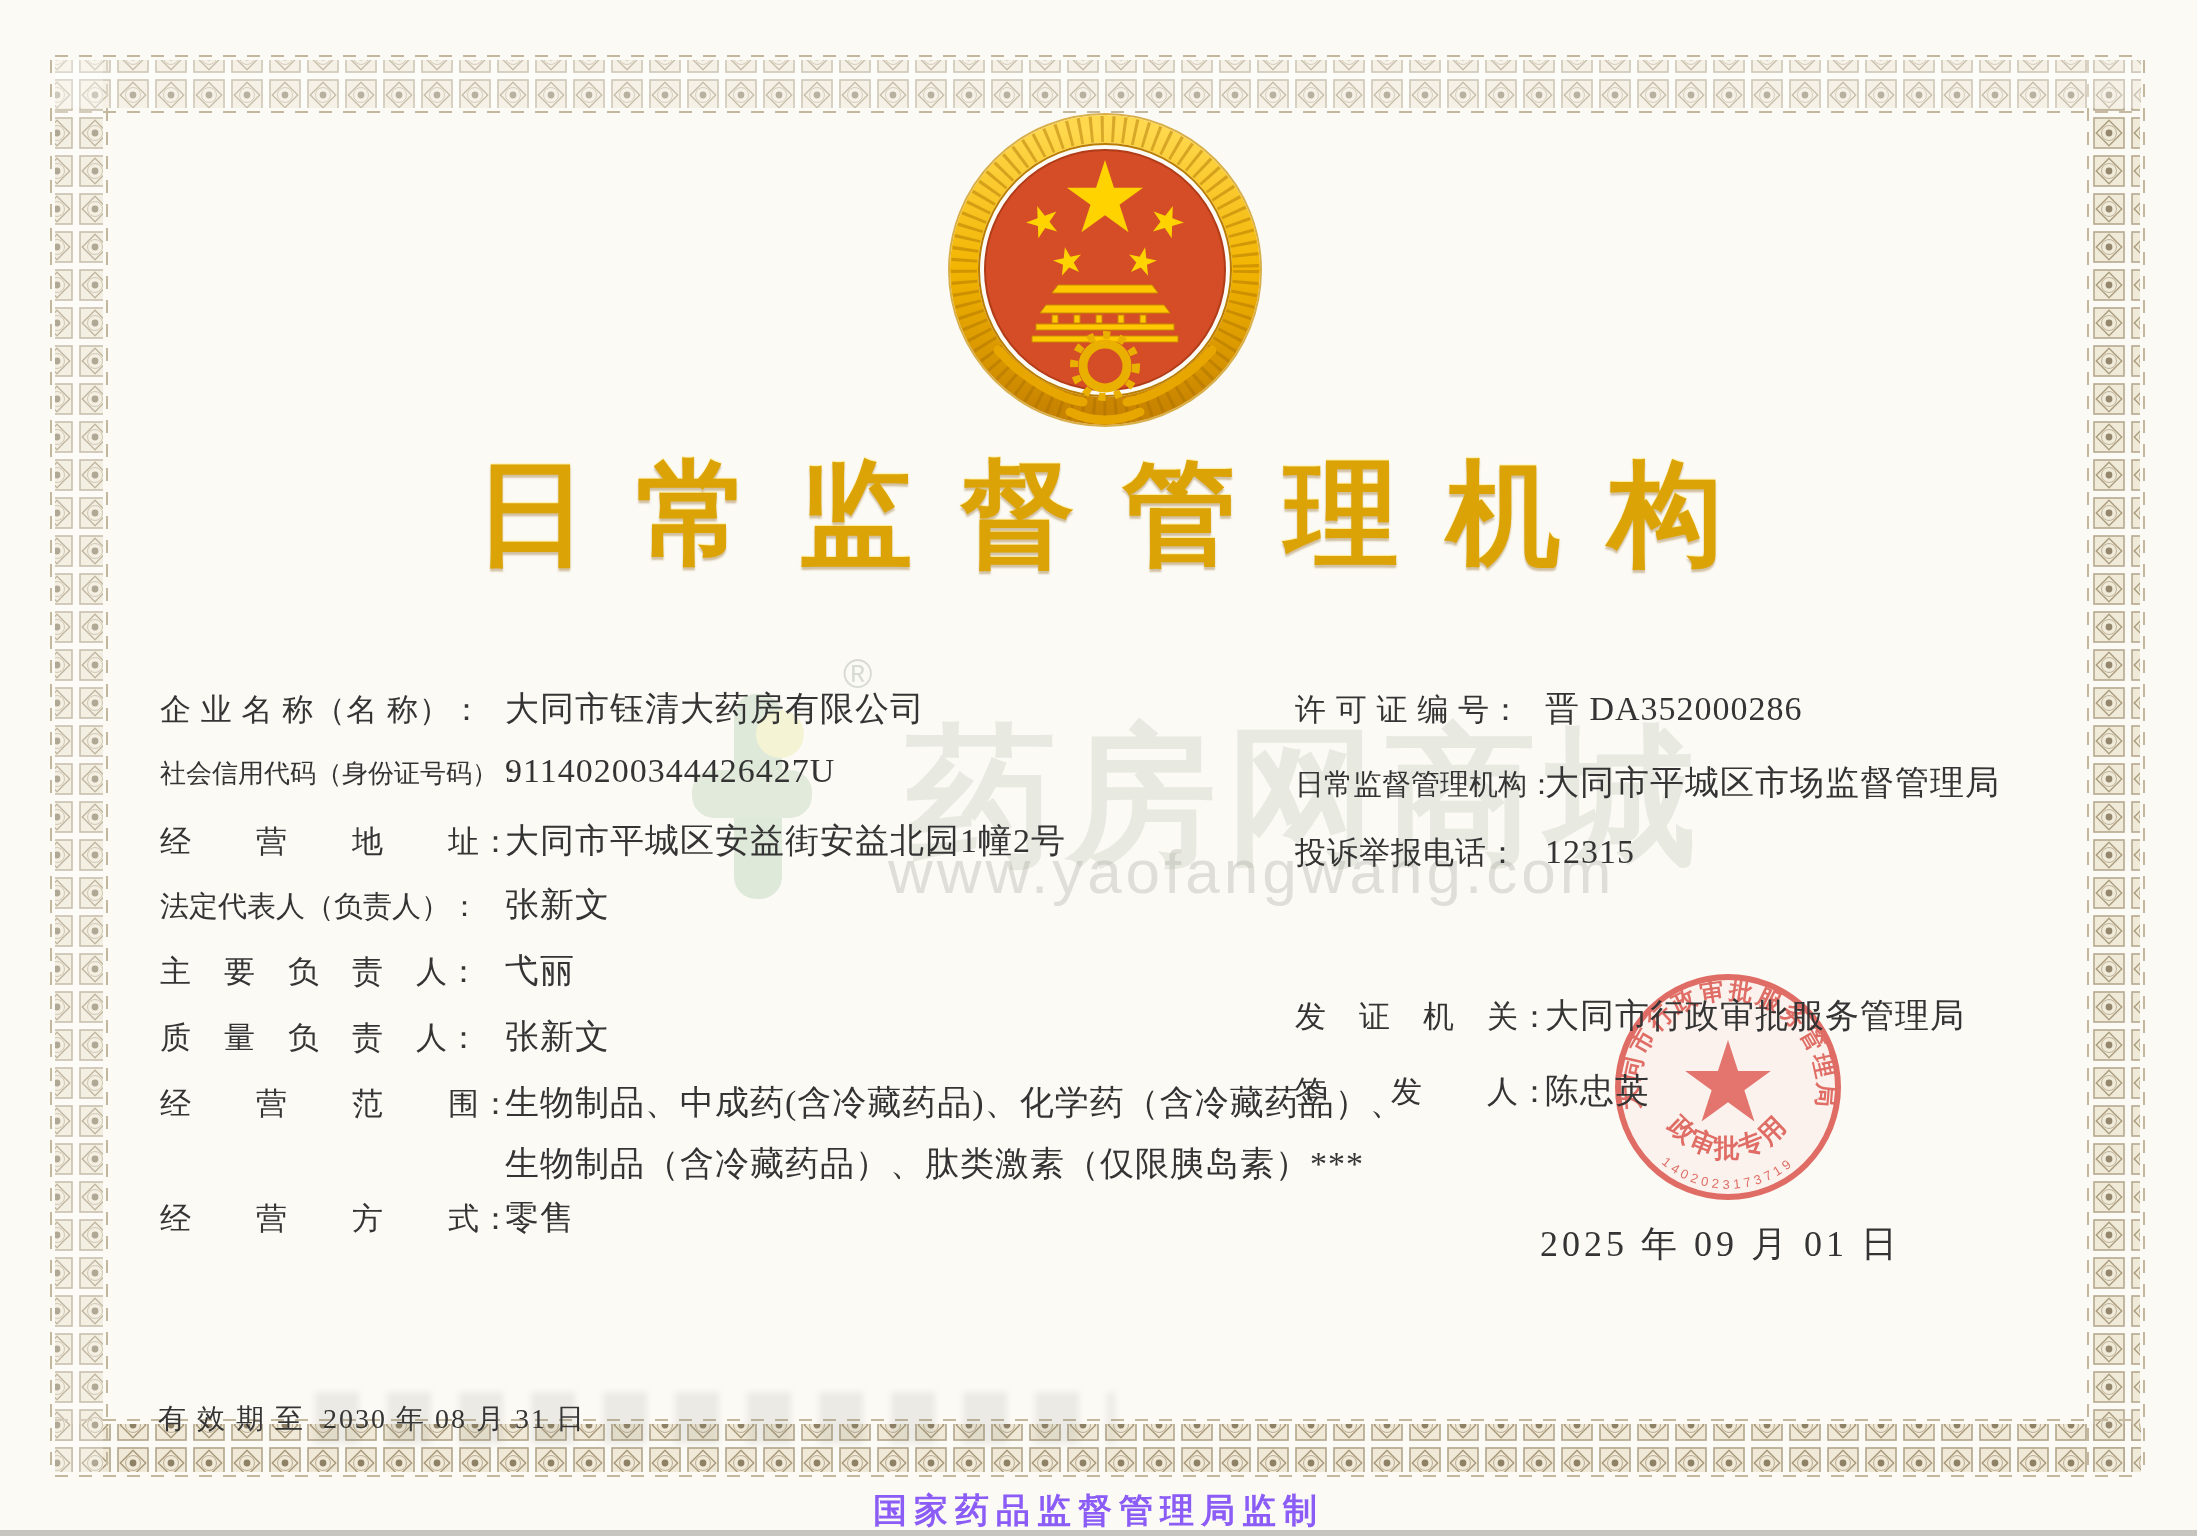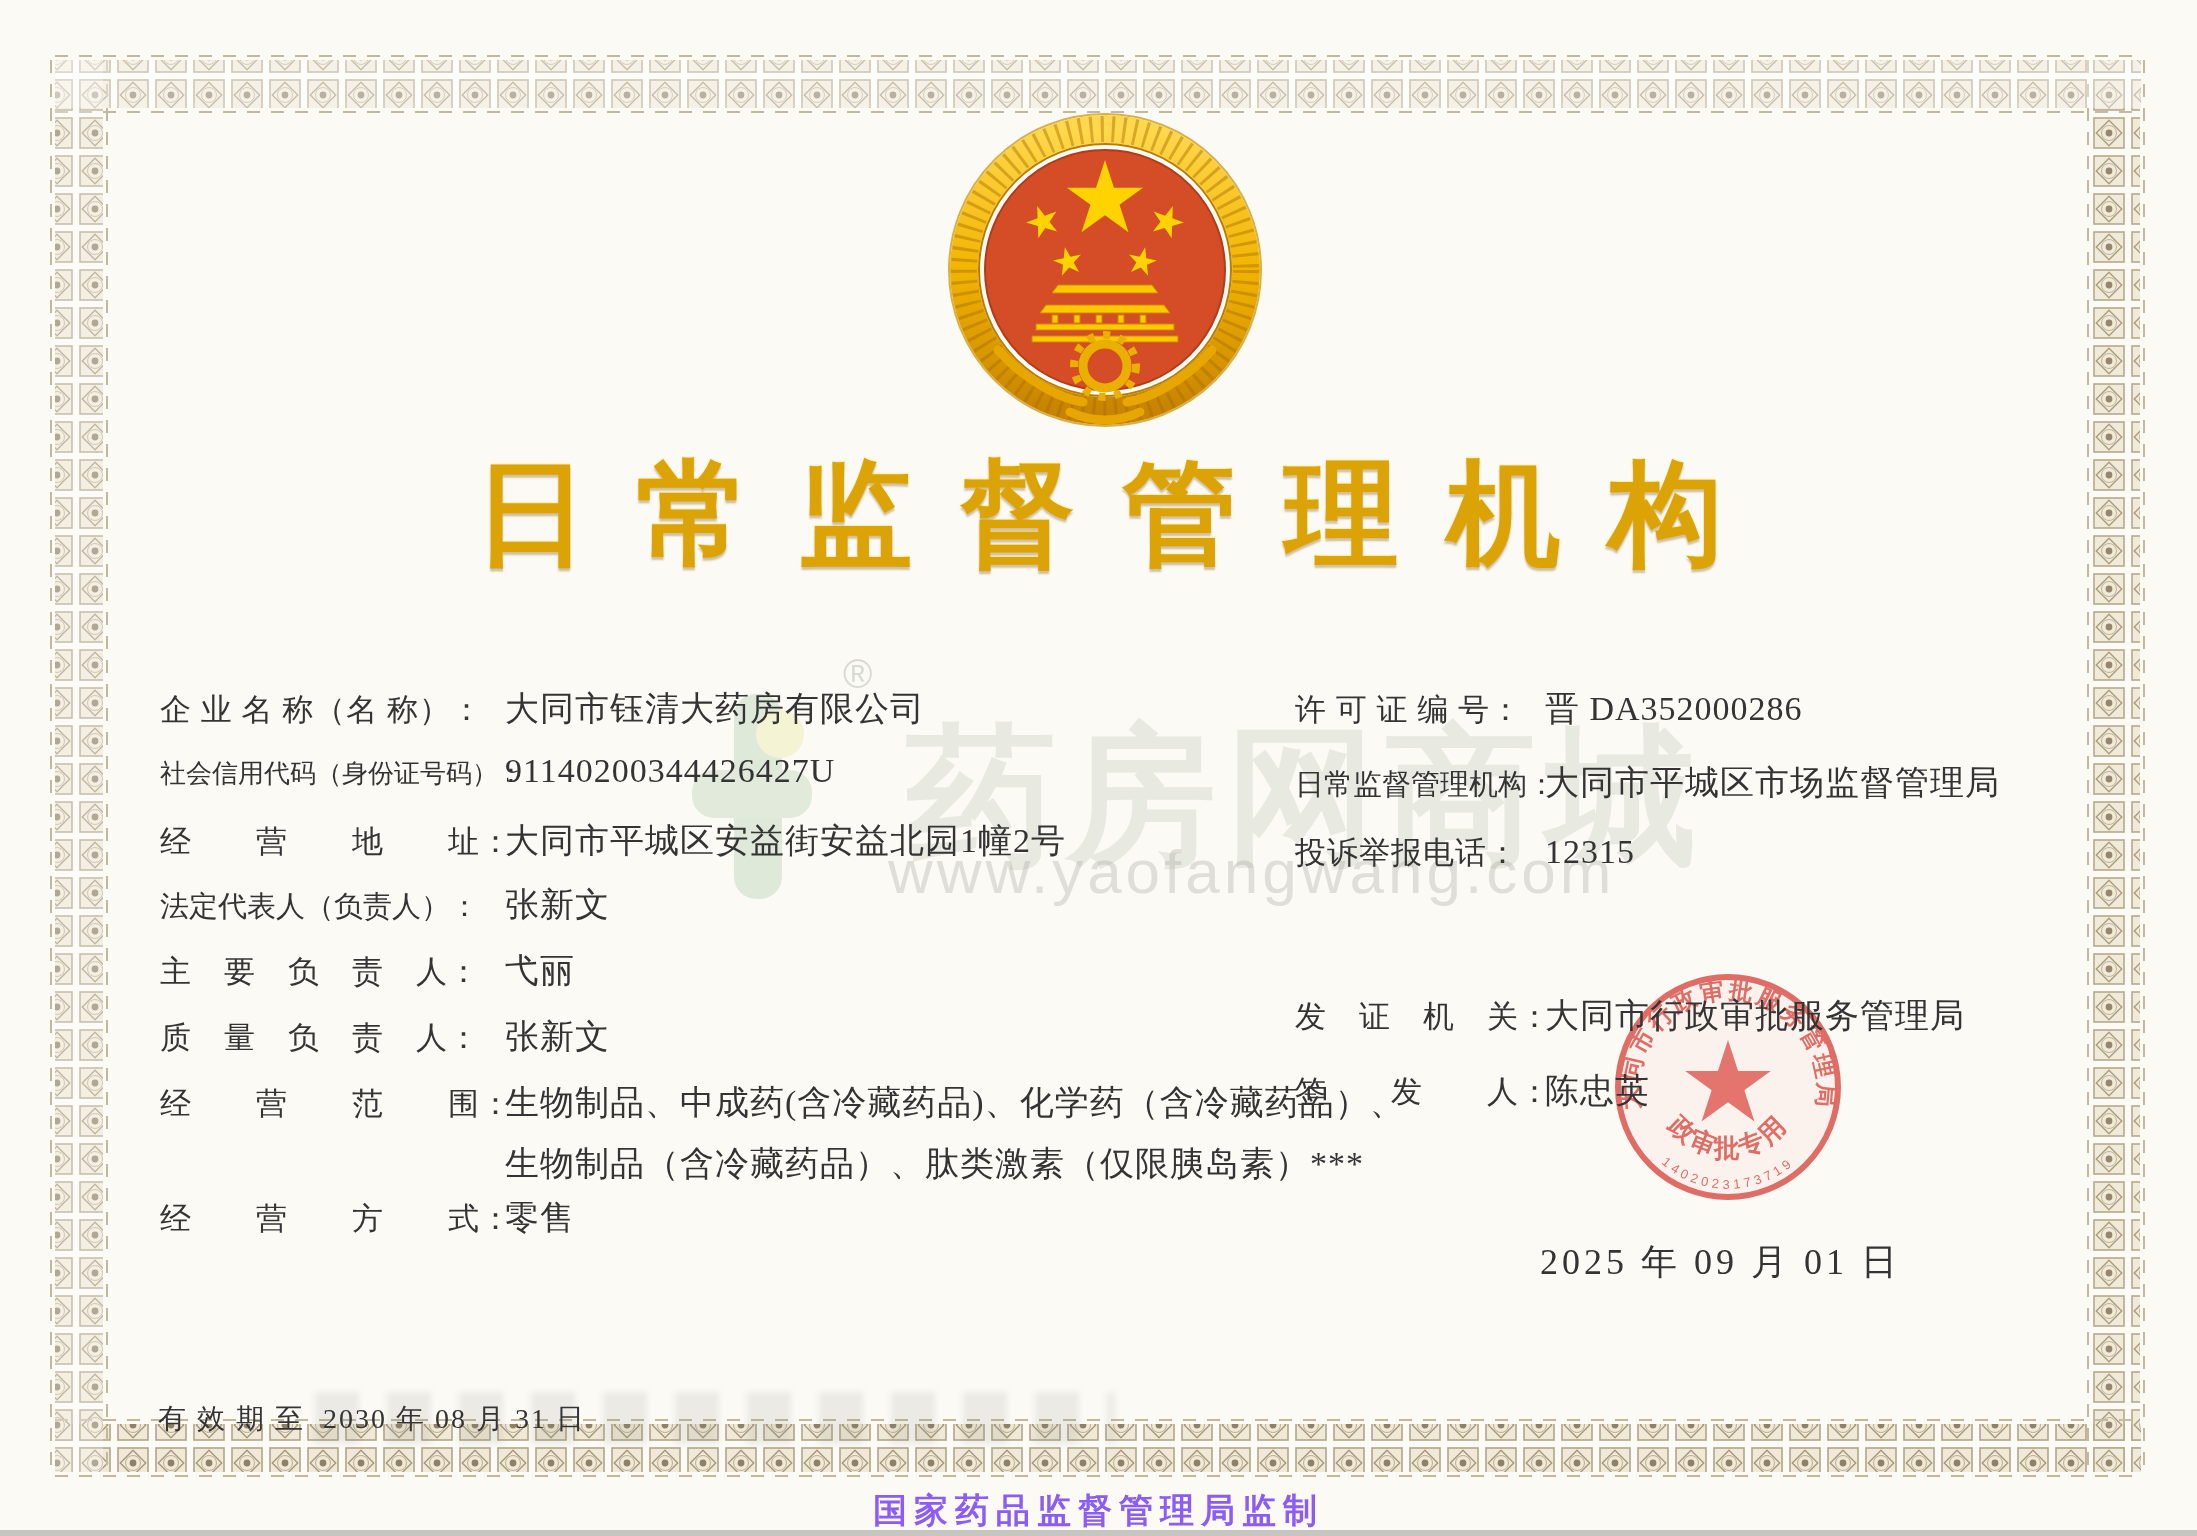--- a/index.html
+++ b/index.html
@@ -36,21 +36,21 @@
   
   #ghost-bleed{
     left:315px; top:1392px; width:800px; height:52px; z-index:12;
     background:repeating-linear-gradient(90deg, rgba(125,122,115,.12) 0 44px, rgba(125,122,115,0) 44px 72px);
     filter:blur(3px);
   }
   #bottom-edge{left:0; bottom:0; width:2197px; height:6px; background:#c7c5c0; z-index:40;}
   #footer-line{left:0; right:0; top:1488px; text-align:center; z-index:30;
     font-size:34px; letter-spacing:7px; color:#8b5cf6; font-weight:bold;}
   #validity{left:158px; top:1400px; z-index:30; font-size:28px; letter-spacing:2px; white-space:pre;}
-  #issue-date{left:1540px; top:1220px; z-index:30; font-size:36px; letter-spacing:4px; white-space:nowrap;margin-top:18px;}
+  #issue-date{left:1540px; top:1220px; z-index:30; font-size:36px; letter-spacing:4px; white-space:nowrap;}
 </style>
 </head>
 <body>
 
 <div id="cert">
 
   <svg class="abs" style="left:0;top:0;z-index:10" width="2197" height="1536" viewBox="0 0 2197 1536">
     <defs>
       <pattern id="bp" width="38" height="38" patternUnits="userSpaceOnUse">
         <rect x="4" y="4" width="30" height="30" fill="#f0e9d7" stroke="#b2a48a" stroke-width="1.6"></rect>

